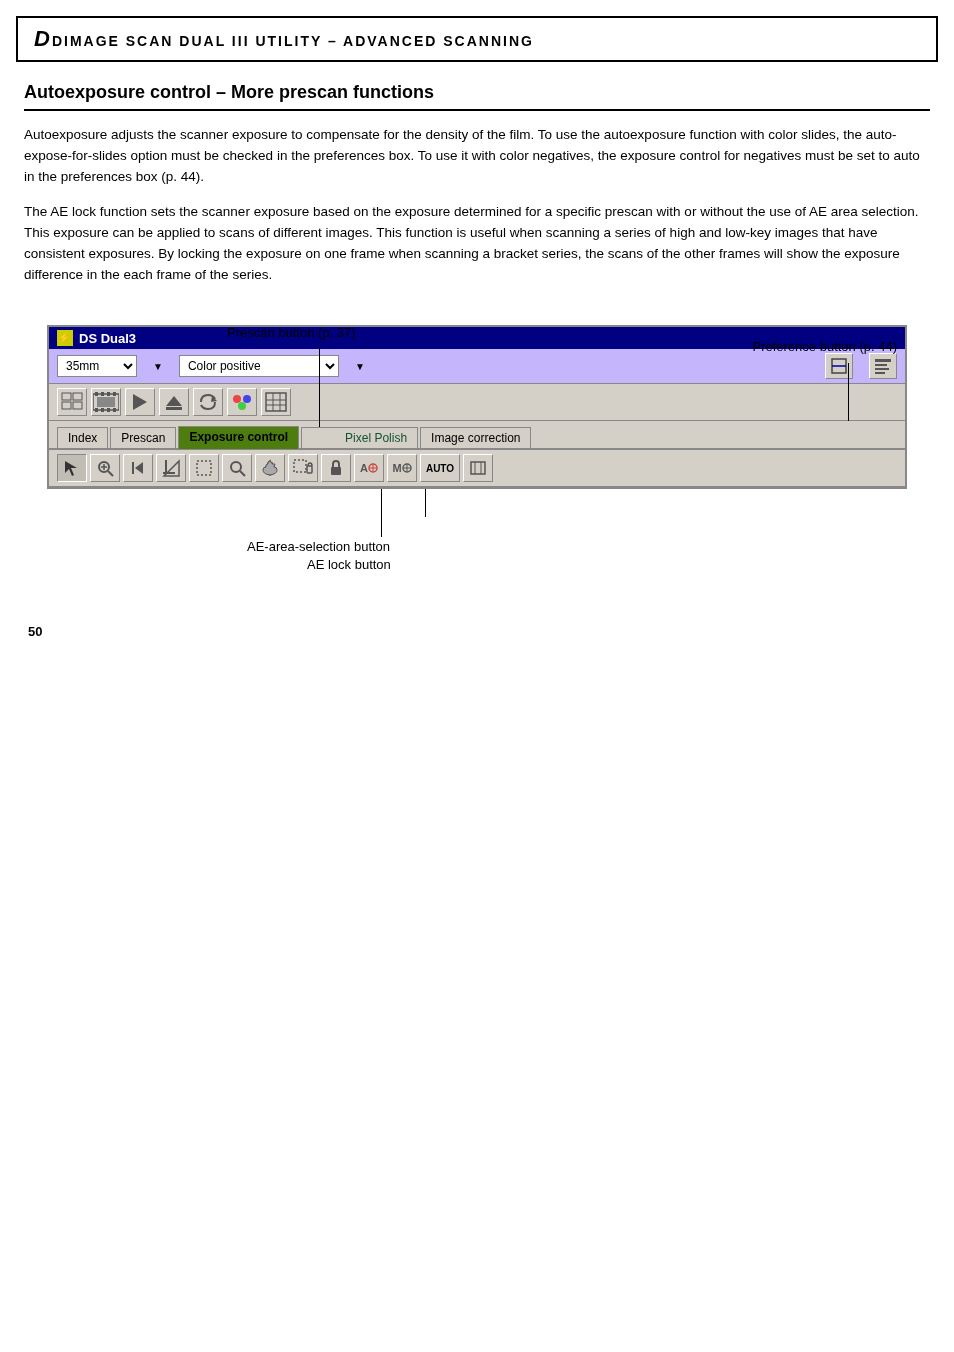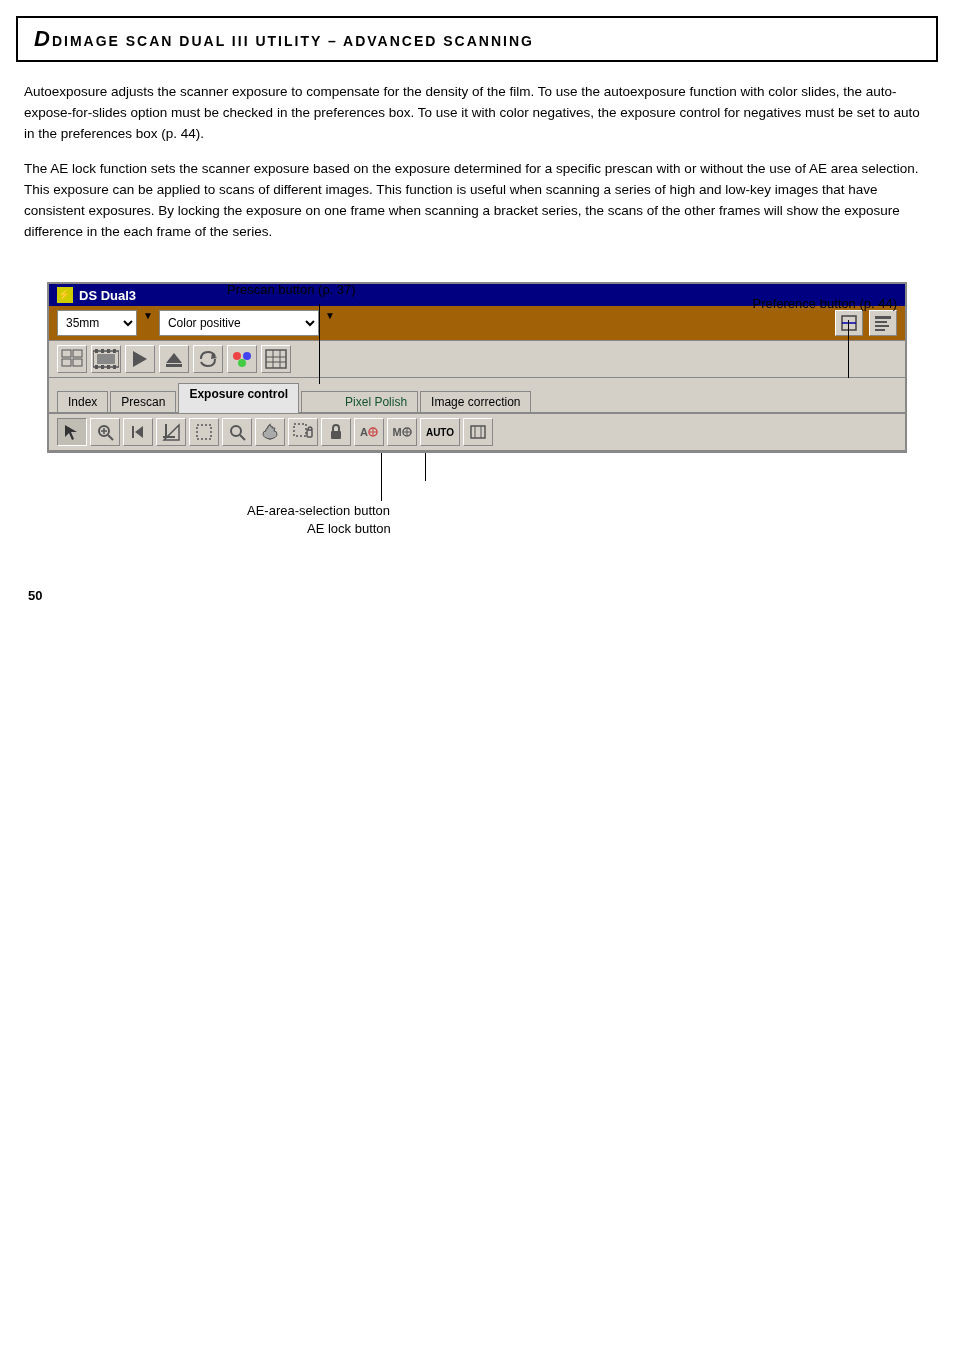--- a/index.html
+++ b/index.html
@@ -116,25 +116,26 @@
       width: 16px;
       height: 16px;
       background: #cccc00;
       display: inline-block;
       font-size: 10px;
       text-align: center;
       line-height: 16px;
     }
 
     .scanner-toolbar-row1 {
-      background: #a16207;
+      background: #c4b5fd;
       border-bottom: 1px solid #888;
       padding: 4px 8px;
       display: flex;
-      gap: 6px;
+      align-items: center;
+      gap: 16px;
     }
 
     .scanner-toolbar-row2 {
       background: #d4d0c8;
       border-bottom: 1px solid #888;
       padding: 4px 8px;
       display: flex;
       align-items: center;
       gap: 4px;
     }
@@ -174,24 +175,24 @@
     }
     .tab {
       background: #d4d0c8;
       border: 1px solid #888;
       border-bottom: none;
       padding: 3px 10px;
       font-size: 12px;
       cursor: pointer;
     }
     .tab.active {
-      background: #e5e5e5;
+      background: #4d7c0f;
       font-weight: bold;
       border-color: #888;
-      padding-bottom: 12px;
+      padding-bottom: 5px;
       position: relative;
       top: 1px;
     }
 
     
     .scanner-toolbar-row3 {
       background: #d4d0c8;
       border-bottom: 1px solid #888;
       padding: 4px 8px;
       display: flex;
@@ -233,20 +234,21 @@
 <body>
 
 <div class="page-header">
   <span class="page-header-title">
     <span class="first-letter">D</span><span style="font-size:14px;font-weight:bold;letter-spacing:2px;text-transform:uppercase;">DIMAGE SCAN DUAL III UTILITY – ADVANCED SCANNING</span>
   </span>
 </div>
 
 <div class="content">
 
+  <div class="section-title">Autoexposure control – More prescan functions</div>
 
   <p class="body-text">Autoexposure adjusts the scanner exposure to compensate for the density of the film. To use the autoexposure function with color slides, the auto-expose-for-slides option must be checked in the preferences box. To use it with color negatives, the exposure control for negatives must be set to auto in the preferences box (p. 44).</p>
   <p class="body-text">The AE lock function sets the scanner exposure based on the exposure determined for a specific prescan with or without the use of AE area selection. This exposure can be applied to scans of different images. This function is useful when scanning a series of high and low-key images that have consistent exposures. By locking the exposure on one frame when scanning a bracket series, the scans of the other frames will show the exposure difference in the each frame of the series.</p>
 
   <div class="scanner-diagram">
 
     <div class="annotation-prescan">
       <span>Prescan button (p. 37)</span>
     </div>
 

